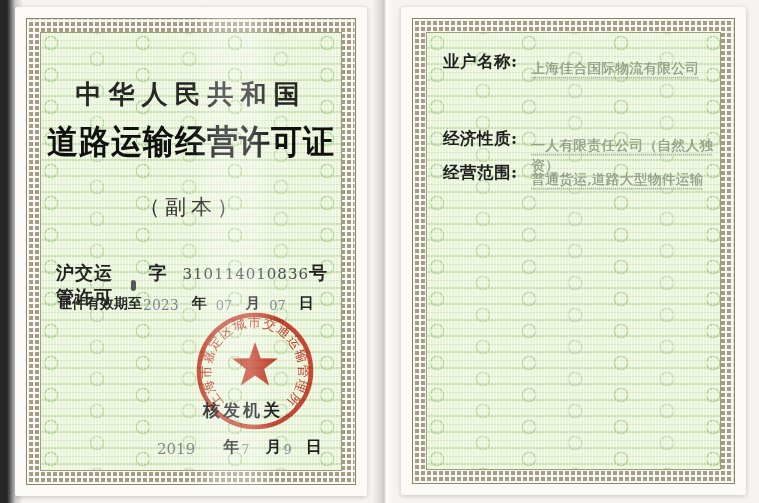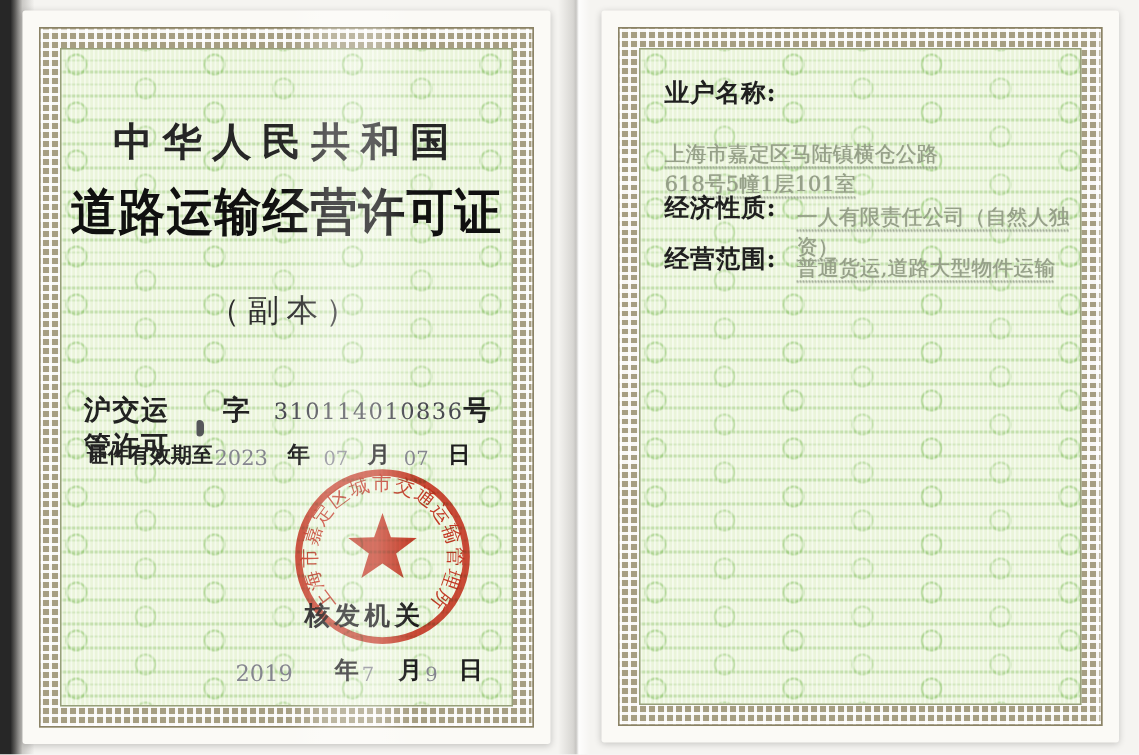--- a/index.html
+++ b/index.html
@@ -130,24 +130,24 @@
     <div class="sheen"></div>
   </div>
 
   <div class="page right">
     <div class="frame">
       <div class="green">
         <div class="fields">
 
           <div class="field f0">
             <span class="f-label">业户名称:</span>
+            <span class="f-value">上海佳合国际物流有限公司</span>
           </div>
 
           <div class="field f1">
-            <span class="f-value">上海市嘉定区马陆镇横仓公路618号5幢1层101室</span>
           </div>
 
           <div class="field f2">
             <span class="f-label">经济性质:</span>
             <span class="f-value">一人有限责任公司（自然人独资）</span>
           </div>
 
           <div class="field f3">
             <span class="f-label">经营范围:</span>
             <span class="f-value">普通货运,道路大型物件运输</span>

